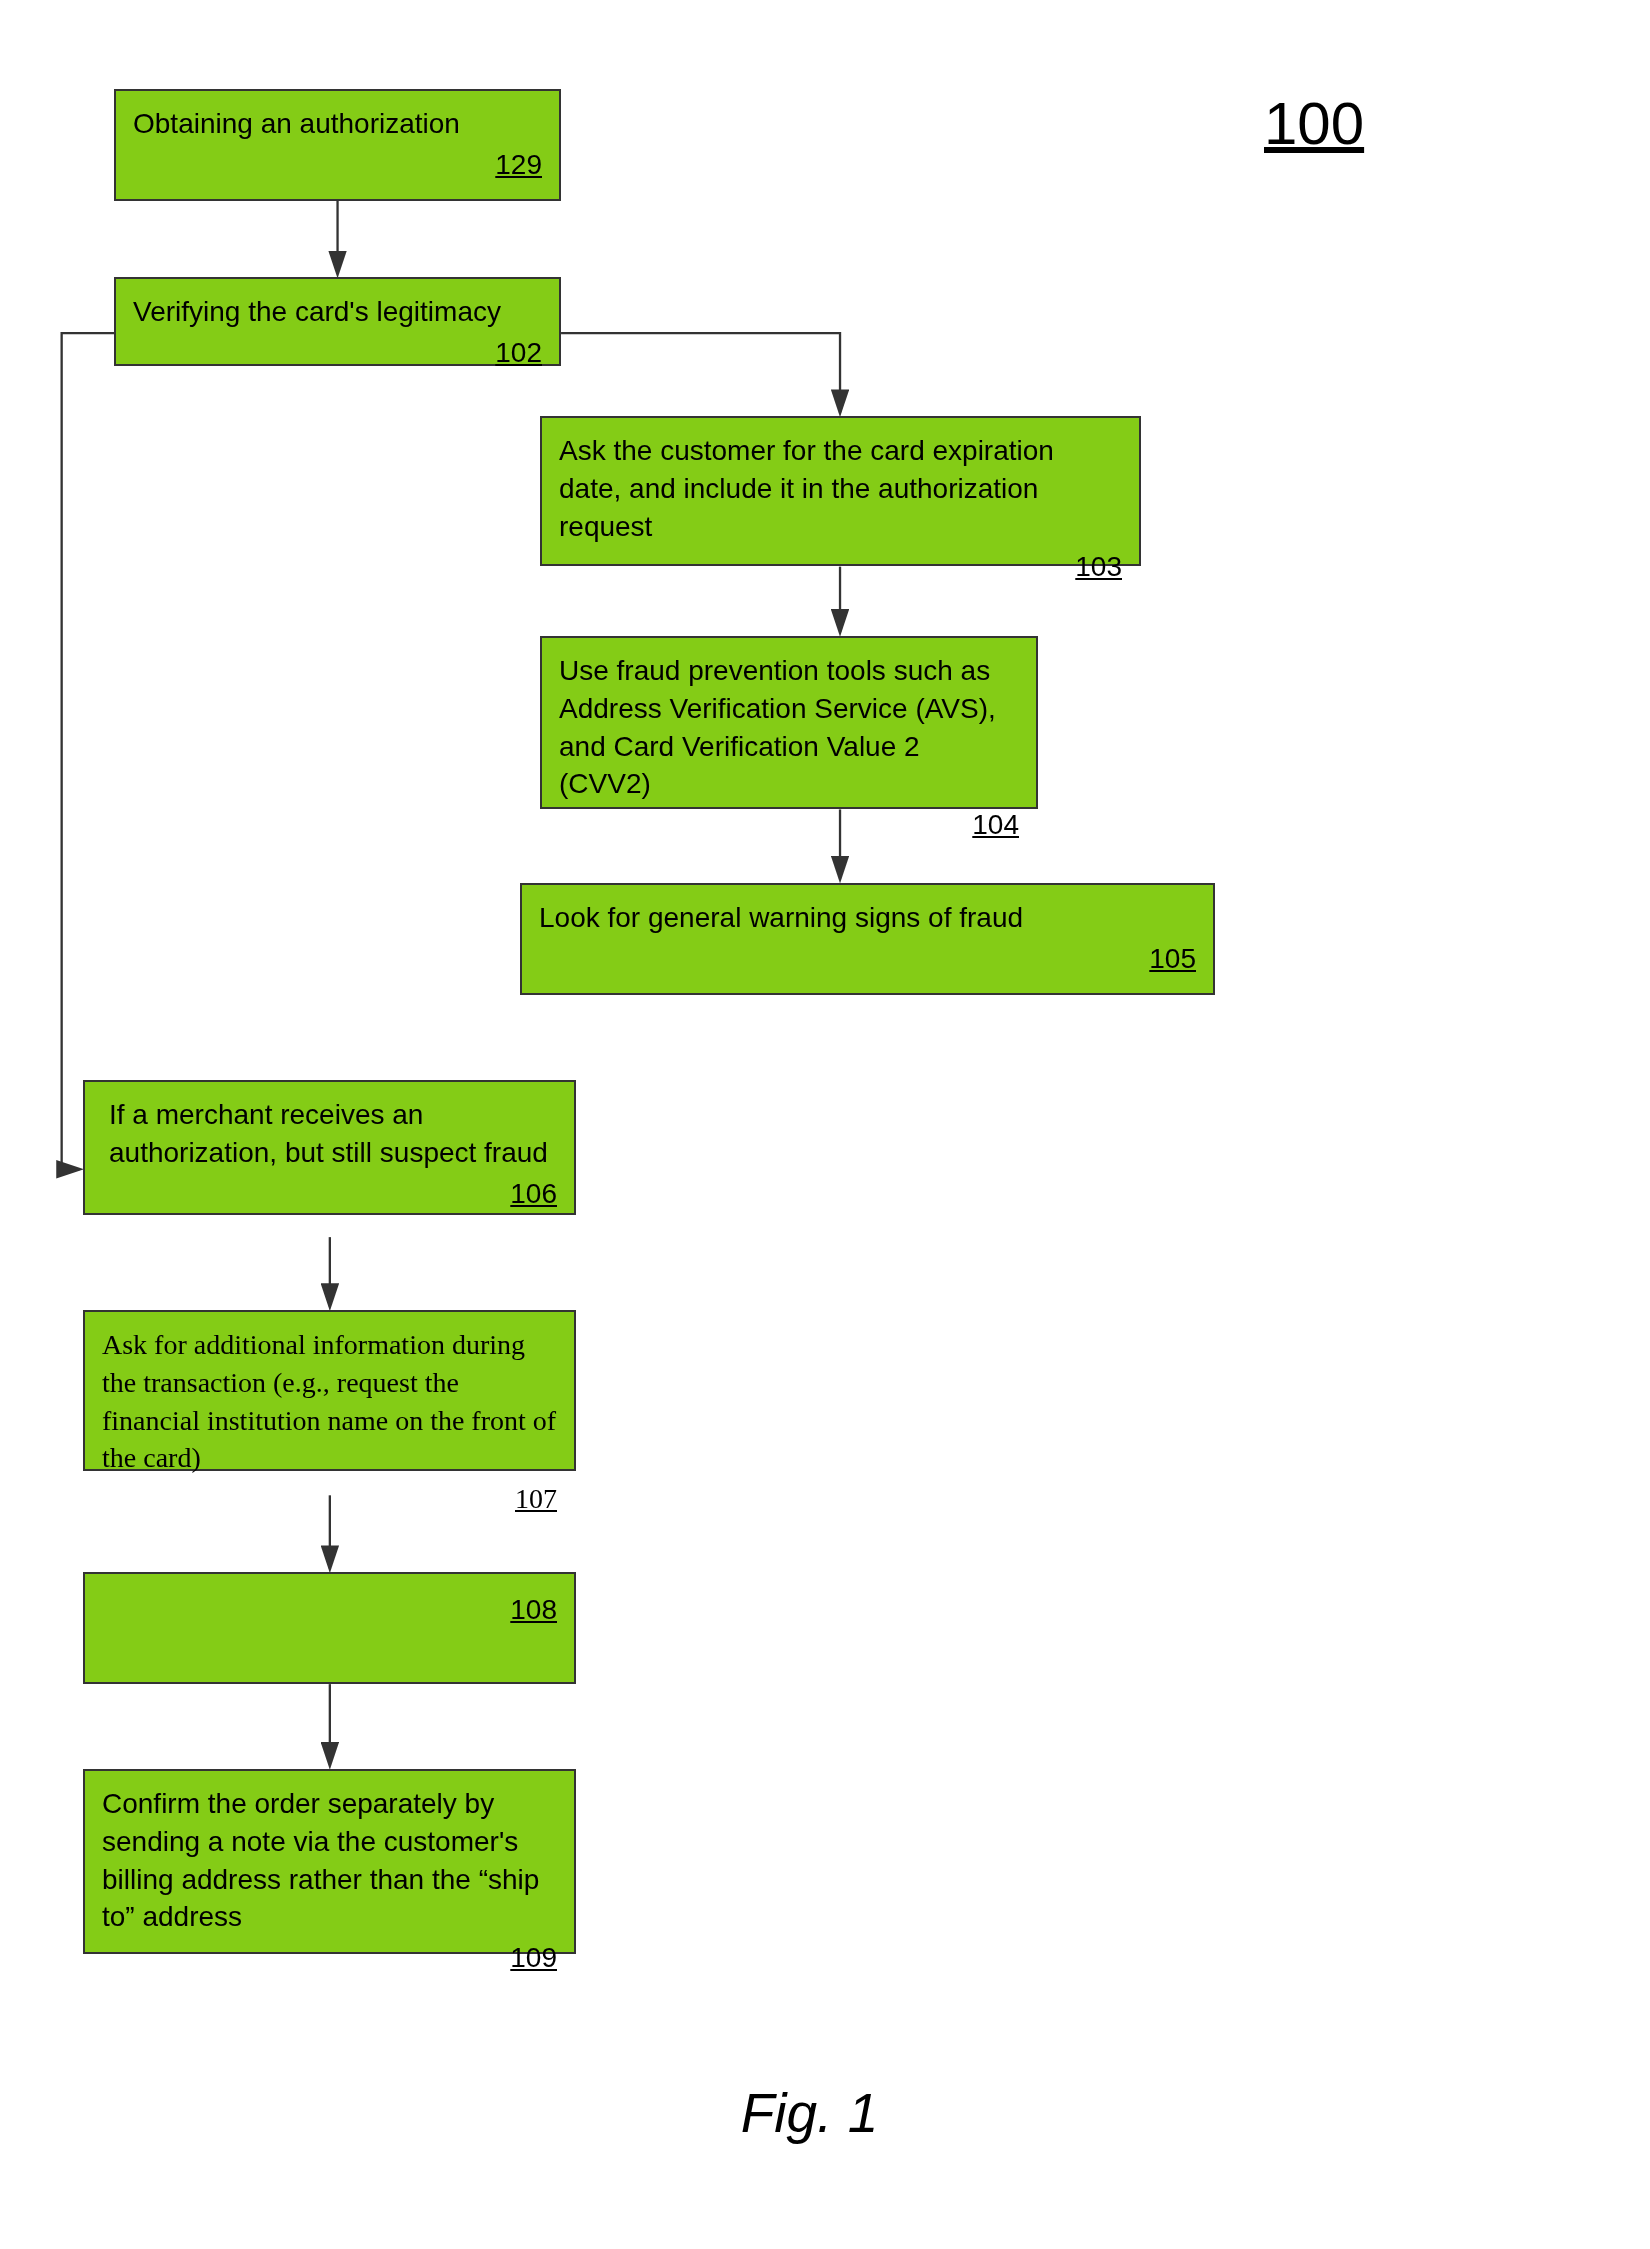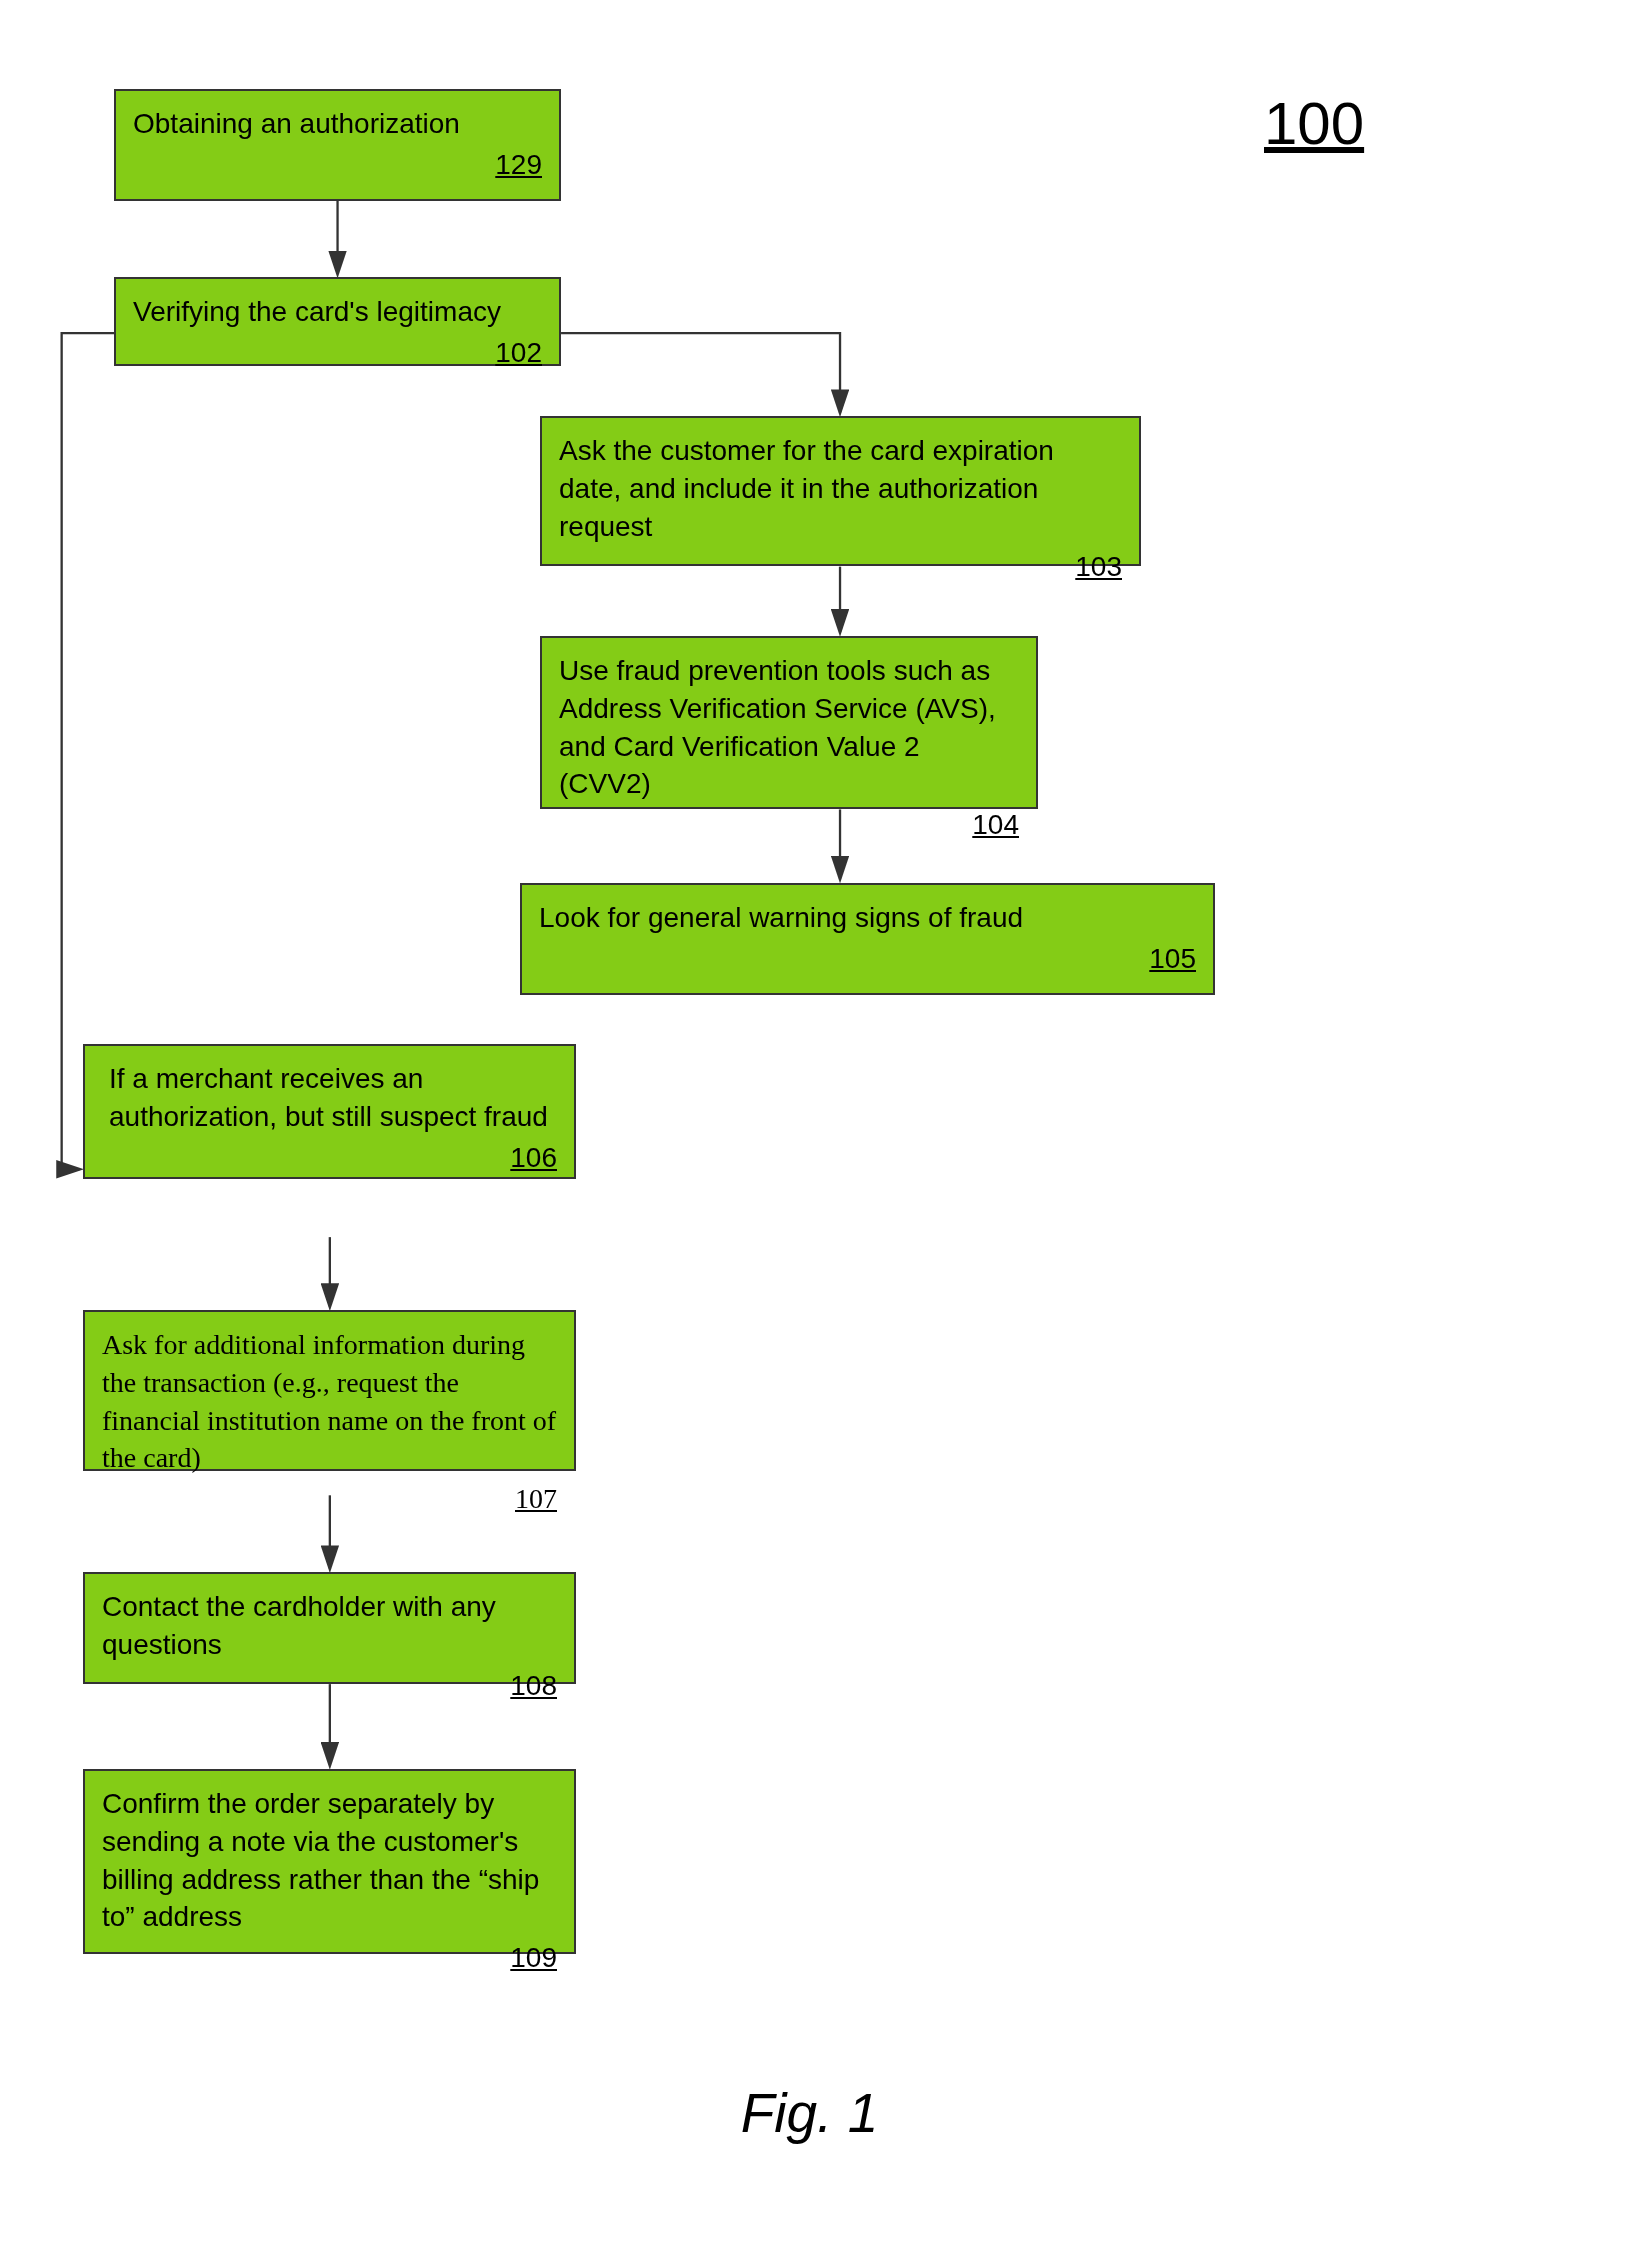--- a/index.html
+++ b/index.html
@@ -78,32 +78,31 @@
   <div class="box" id="box104" style="left:540px; top:636px; width:498px; height:173px;">
     <span>Use fraud prevention tools such as Address Verification Service (AVS), and Card Verification Value 2 (CVV2)</span>
     <span class="ref-num">104</span>
   </div>
 
   <div class="box" id="box105" style="left:520px; top:883px; width:695px; height:112px;">
     <span>Look for general warning signs of fraud</span>
     <span class="ref-num">105</span>
   </div>
 
-  <div class="box" id="box106" style="left:83px; top:1044px; width:493px; height:135px;padding-left:24px;">
+  <div class="box" id="box106" style="left:83px; top:1080px; width:493px; height:135px;padding-left:24px;">
     <span>If a merchant receives an authorization, but still suspect fraud</span>
     <span class="ref-num">106</span>
   </div>
 
   <div class="box" id="box107" style="left:83px; top:1310px; width:493px; height:161px;font-family:Liberation Serif, serif;">
     <span>Ask for additional information during the transaction (e.g., request the financial institution name on the front of the card)</span>
     <span class="ref-num">107</span>
   </div>
 
   <div class="box" id="box108" style="left:83px; top:1572px; width:493px; height:112px;">
-    <span>Contact the cardholder with any questions</span>
     <span class="ref-num">108</span>
   </div>
 
   <div class="box" id="box109" style="left:83px; top:1769px; width:493px; height:185px;">
     <span>Confirm the order separately by sending a note via the customer's billing address rather than the “ship to” address</span>
     <span class="ref-num">109</span>
   </div>
 
   <div class="fig-label" style="left:617px; top:2081px; width:385px;">Fig. 1</div>
 

